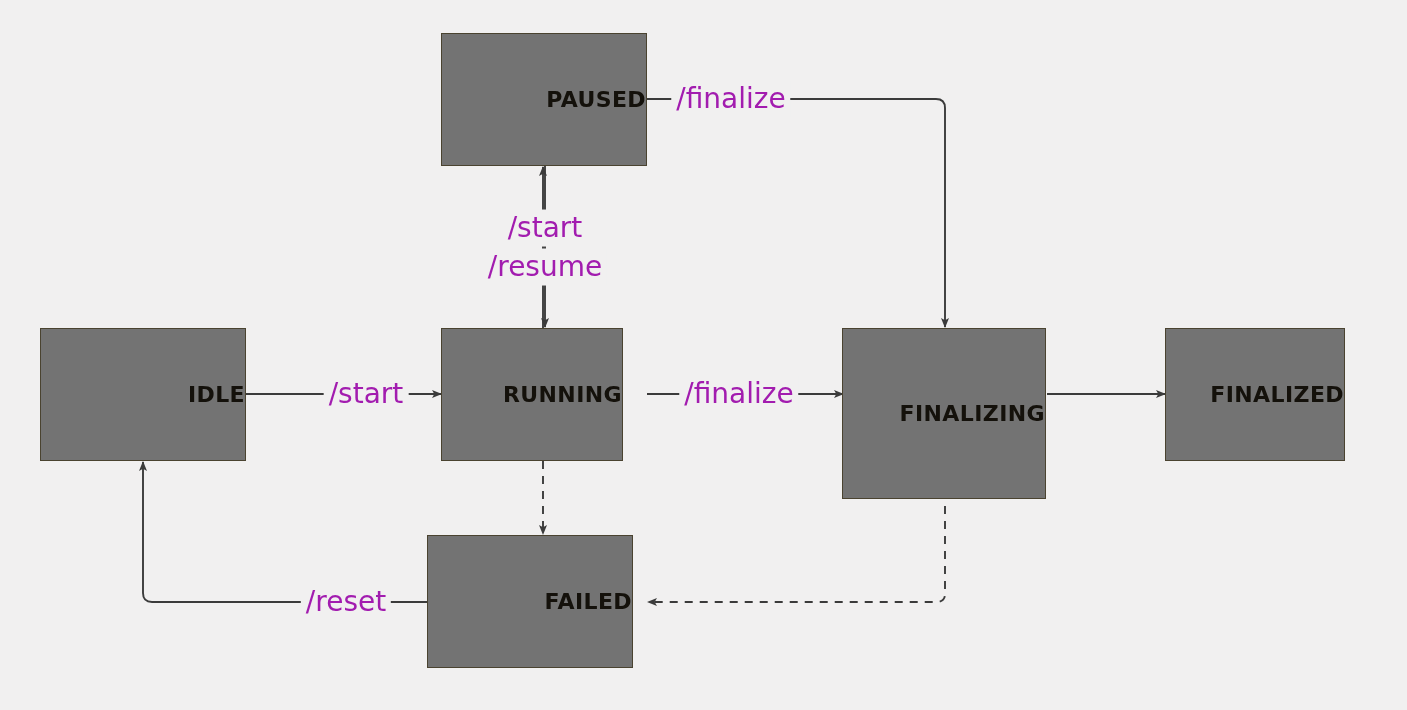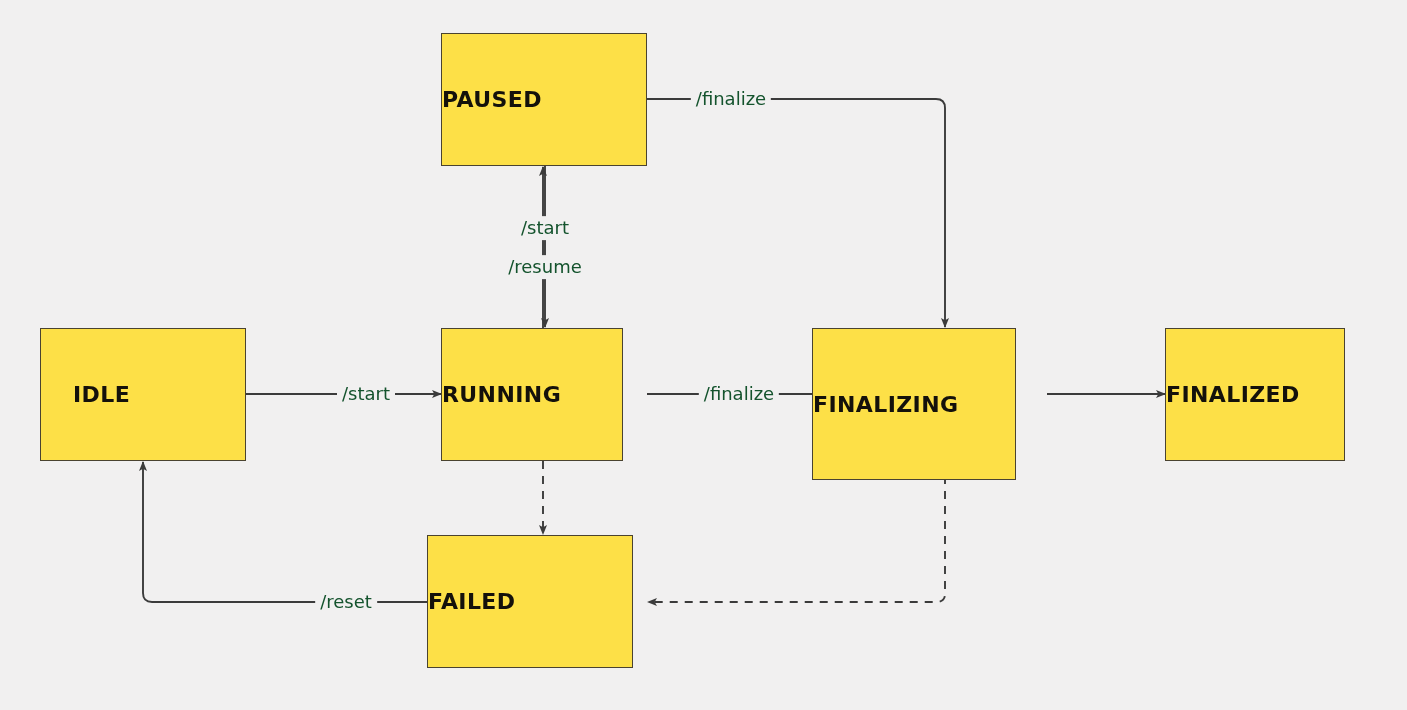--- a/index.html
+++ b/index.html
@@ -21,42 +21,42 @@
   #edge-layer {
     position: absolute;
     left: 0;
     top: 0;
     width: 1407px;
     height: 710px;
   }
   .state-node {
     position: absolute;
     box-sizing: border-box;
-    background: #fde047;
+    background: #737373;
     border: 1.6px solid #4a4330;
     display: flex;
     align-items: center;
-    justify-content: flex-start;
+    justify-content: flex-end;
     z-index: 3;
   }
   .state-label {
     font-family: "DejaVu Sans", "Liberation Sans", sans-serif;
     font-weight: bold;
     font-size: 22px;
     letter-spacing: 0.4px;
     color: #14110b;
     white-space: nowrap;
     text-align: center;
   }
   .edge-label {
     position: absolute;
     font-family: "DejaVu Sans", "Liberation Sans", sans-serif;
     font-weight: normal;
-    font-size: 18px;
-    color: #14532d;
+    font-size: 28px;
+    color: #a21caf;
     background: #f1f0f0;
     white-space: nowrap;
     padding: 0 5px;
     z-index: 4;
     transform: translate(-50%, -50%);
     line-height: 1.32;
     text-align: right;
   }
 </style>
 </head>
@@ -104,21 +104,21 @@
   </div>
 
   <div class="state-node" style="left:40px; top:328px; width:206px; height:133px;padding-left:32px;">
     <span class="state-label">IDLE</span>
   </div>
 
   <div class="state-node" style="left:441px; top:328px; width:182px; height:133px;">
     <span class="state-label">RUNNING</span>
   </div>
 
-  <div class="state-node" style="left:812px; top:328px; width:204px; height:152px;">
+  <div class="state-node" style="left:842px; top:328px; width:204px; height:171px;">
     <span class="state-label">FINALIZING</span>
   </div>
 
   <div class="state-node" style="left:1165px; top:328px; width:180px; height:133px;">
     <span class="state-label">FINALIZED</span>
   </div>
 
   <div class="state-node" style="left:427px; top:535px; width:206px; height:133px;">
     <span class="state-label">FAILED</span>
   </div>

